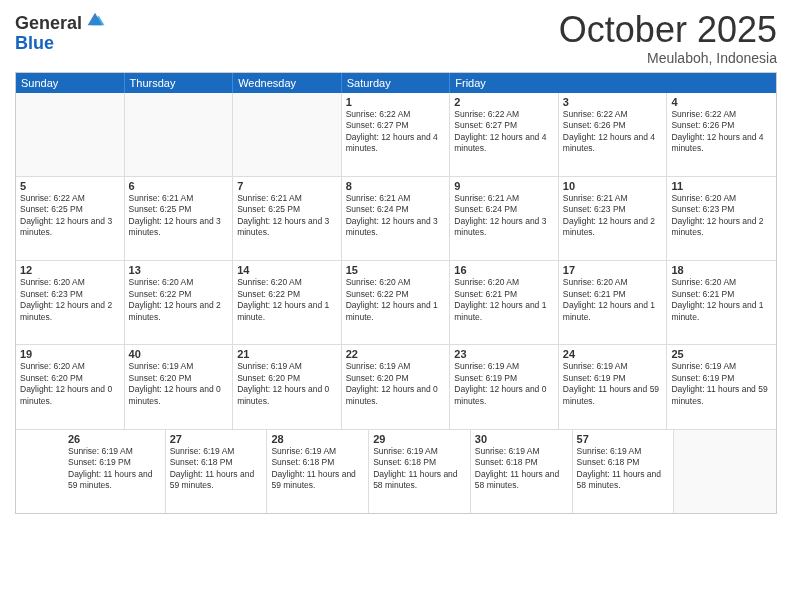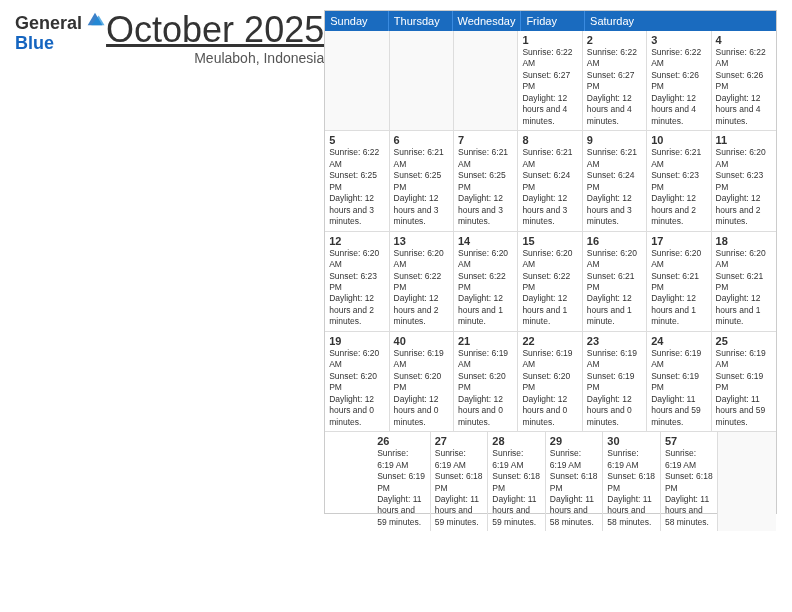--- a/index.html
+++ b/index.html
@@ -8,21 +8,21 @@
       background: #fff;
       width: 792px;
       height: 612px;
       overflow: hidden;
     }
     .page {
       width: 792px;
       height: 524px;
       padding: 10px 15px 10px 15px;
       display: flex;
-      flex-direction: row;
+      flex-direction: column;
     }
     .header {
       display: flex;
       align-items: flex-start;
       justify-content: space-between;
       margin-bottom: 6px;
     }
     .logo {
       display: flex;
       align-items: center;
@@ -55,21 +55,20 @@
       align-items: center;
     }
     .title-block {
       text-align: right;
     }
     .calendar-title {
       font-size: 36px;
       font-weight: normal;
       color: #333;
       line-height: 1.1;
-      text-decoration: underline;
     }
     .calendar-subtitle {
       font-size: 14px;
       color: #555;
     }
     .calendar {
       flex: 1;
       display: flex;
       flex-direction: column;
       border: 1px solid #ccc;
@@ -143,22 +142,22 @@
       <div class="calendar-title">October 2025</div>
       <div class="calendar-subtitle">Meulaboh, Indonesia</div>
     </div>
   </div>
 
   <div class="calendar">
     <div class="cal-header-row">
     <div class="cal-header-cell">Sunday</div>
         <div class="cal-header-cell">Thursday</div>
         <div class="cal-header-cell">Wednesday</div>
+        <div class="cal-header-cell">Saturday</div>
         <div class="cal-header-cell">Friday</div>
-        <div class="cal-header-cell">Saturday</div>
       </div>
     <div class="cal-body">
     <div class="cal-row">
           <div class="cal-cell empty"></div>
           <div class="cal-cell empty"></div>
           <div class="cal-cell empty"></div>
           <div class="cal-cell">
             <div class="day-num">1</div>
             <div class="cell-text" style="white-space: pre-line;">Sunrise: 6:22 AM
 Sunset: 6:27 PM

